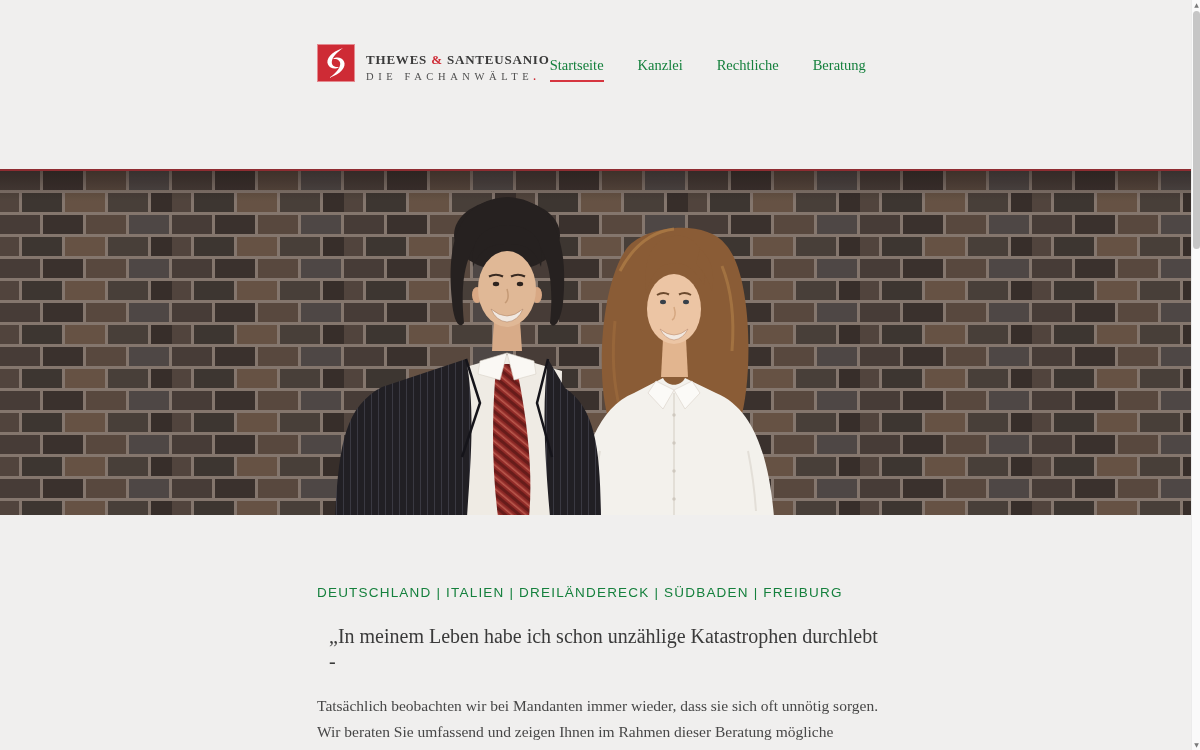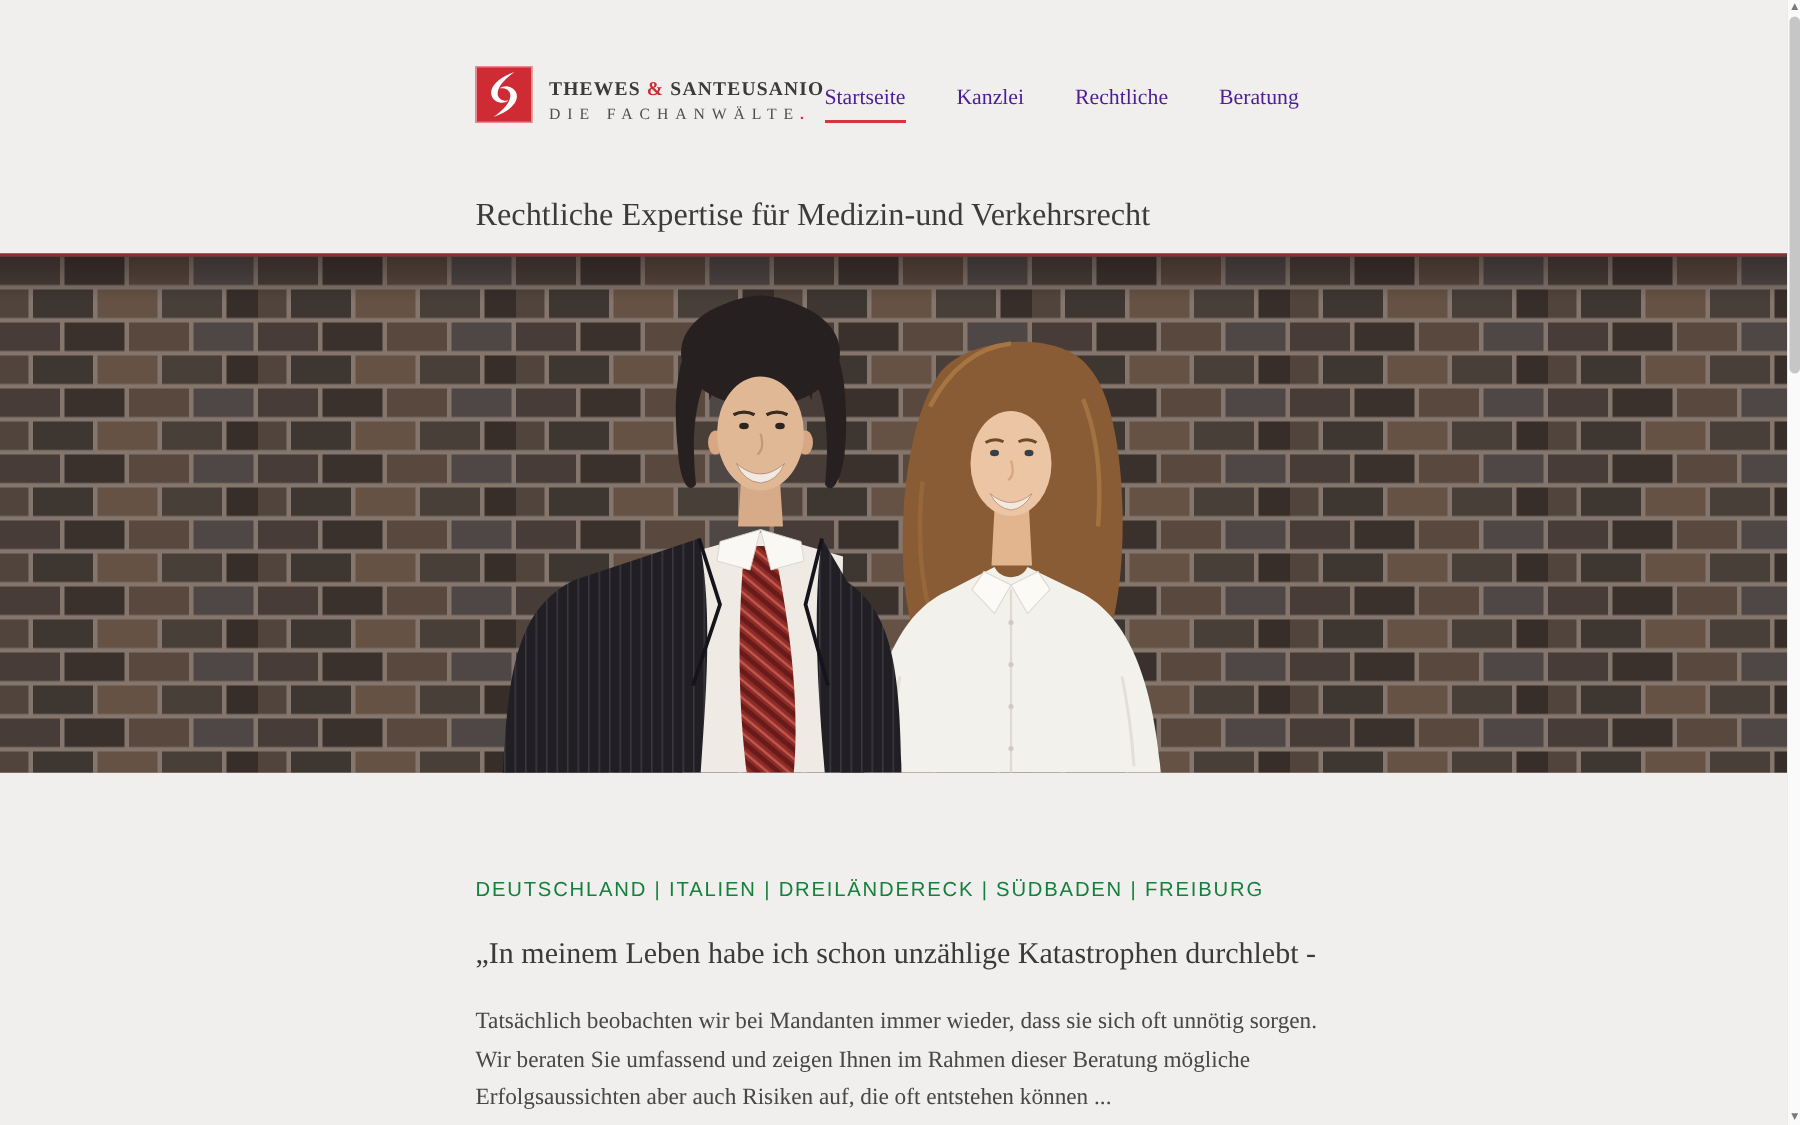--- a/index.html
+++ b/index.html
@@ -22,21 +22,21 @@
     display:flex; align-items:center; justify-content:center;
   }
   .logo-text { margin-left:11px; padding-top:6px; }
   .logo-line1 { font-size:13px; font-weight:bold; letter-spacing:.8px; color:#3a3a3a; white-space:nowrap; }
   .logo-line1 .amp { color:#ce2b35; }
   .logo-line2 { font-size:10.5px; letter-spacing:4.6px; color:#4e4e4e; margin-top:3px; white-space:nowrap; }
   .logo-line2 .dot { color:#ce2b35; font-weight:bold; letter-spacing:0; }
 
   .nav { margin-left:auto; margin-top:13px; padding-right:18px; display:flex; gap:34px; }
   .nav-item {
-    font-size:14.5px; color:#4c1d95; text-decoration:none; cursor:pointer;
+    font-size:14.5px; color:#15803d; text-decoration:none; cursor:pointer;
     border-bottom:2px solid transparent; white-space:nowrap;
   }
   .nav-item.active { border-bottom-color:#d6353f; }
 
   .tagline { margin-top:49px; font-size:21.5px; color:#3b3b3b; font-weight:400; }
 
   
   .hero { height:346px; border-top:2px solid #8e2c31; position:relative; overflow:hidden; background:#4a403c; }
   .hero svg { display:block; }
 
@@ -85,21 +85,20 @@
           <span class="logo-line2" style="display:block;"><span>DIE FACHANWÄLTE</span><span class="dot">.</span></span>
         </span>
       </a>
       <nav class="nav">
         <a class="nav-item active">Startseite</a>
         <a class="nav-item">Kanzlei</a>
         <a class="nav-item">Rechtliche</a>
         <a class="nav-item">Beratung</a>
       </nav>
     </div>
-    <div class="tagline">Rechtliche Expertise für Medizin-und Verkehrsrecht</div>
   </div>
 </div>
 
 <div class="hero">
   <svg width="1200" height="346" viewBox="0 0 1200 346">
     <defs>
       <pattern id="bricks" width="172" height="44" patternUnits="userSpaceOnUse">
         <rect width="172" height="44" fill="#8b7d74"></rect>
 
         <rect x="0" y="0" width="40" height="19" fill="#4a3f3a"></rect>
@@ -181,21 +180,21 @@
       <ellipse cx="496" cy="113" rx="3.2" ry="2.2" fill="#2e241f"></ellipse>
       <ellipse cx="520" cy="113" rx="3.2" ry="2.2" fill="#2e241f"></ellipse>
       <path d="M507 118 Q510 128 505 132" stroke="#c49975" stroke-width="1.5" fill="none"></path>
       <path d="M491 138 Q507 152 523 138 Q518 150 507 151 Q496 150 491 138 Z" fill="#f1e9e2" stroke="#a97f63" stroke-width="0.5"></path>
     </g>
   </svg>
 </div>
 
 <div class="container">
   <div class="regions">DEUTSCHLAND | ITALIEN | DREILÄNDERECK | SÜDBADEN | FREIBURG</div>
-  <h2 class="quote" style="margin:24px 0 0 0;">
+  <h2 class="quote" style="margin:24px 0 0 12px;">
     <span>„In meinem Leben habe ich schon unzählige Katastrophen durchlebt -</span>
   </h2>
   <p class="body-text">Tatsächlich beobachten wir bei Mandanten immer wieder, dass sie sich oft unnötig sorgen. Wir beraten Sie umfassend und zeigen Ihnen im Rahmen dieser Beratung mögliche Erfolgsaussichten aber auch Risiken auf, die oft entstehen können ...</p>
 </div>
 
 <div class="scrollbar">
   <div class="scroll-arrow up">▲</div>
   <div class="scroll-thumb"></div>
   <div class="scroll-arrow down">▼</div>
 </div>

